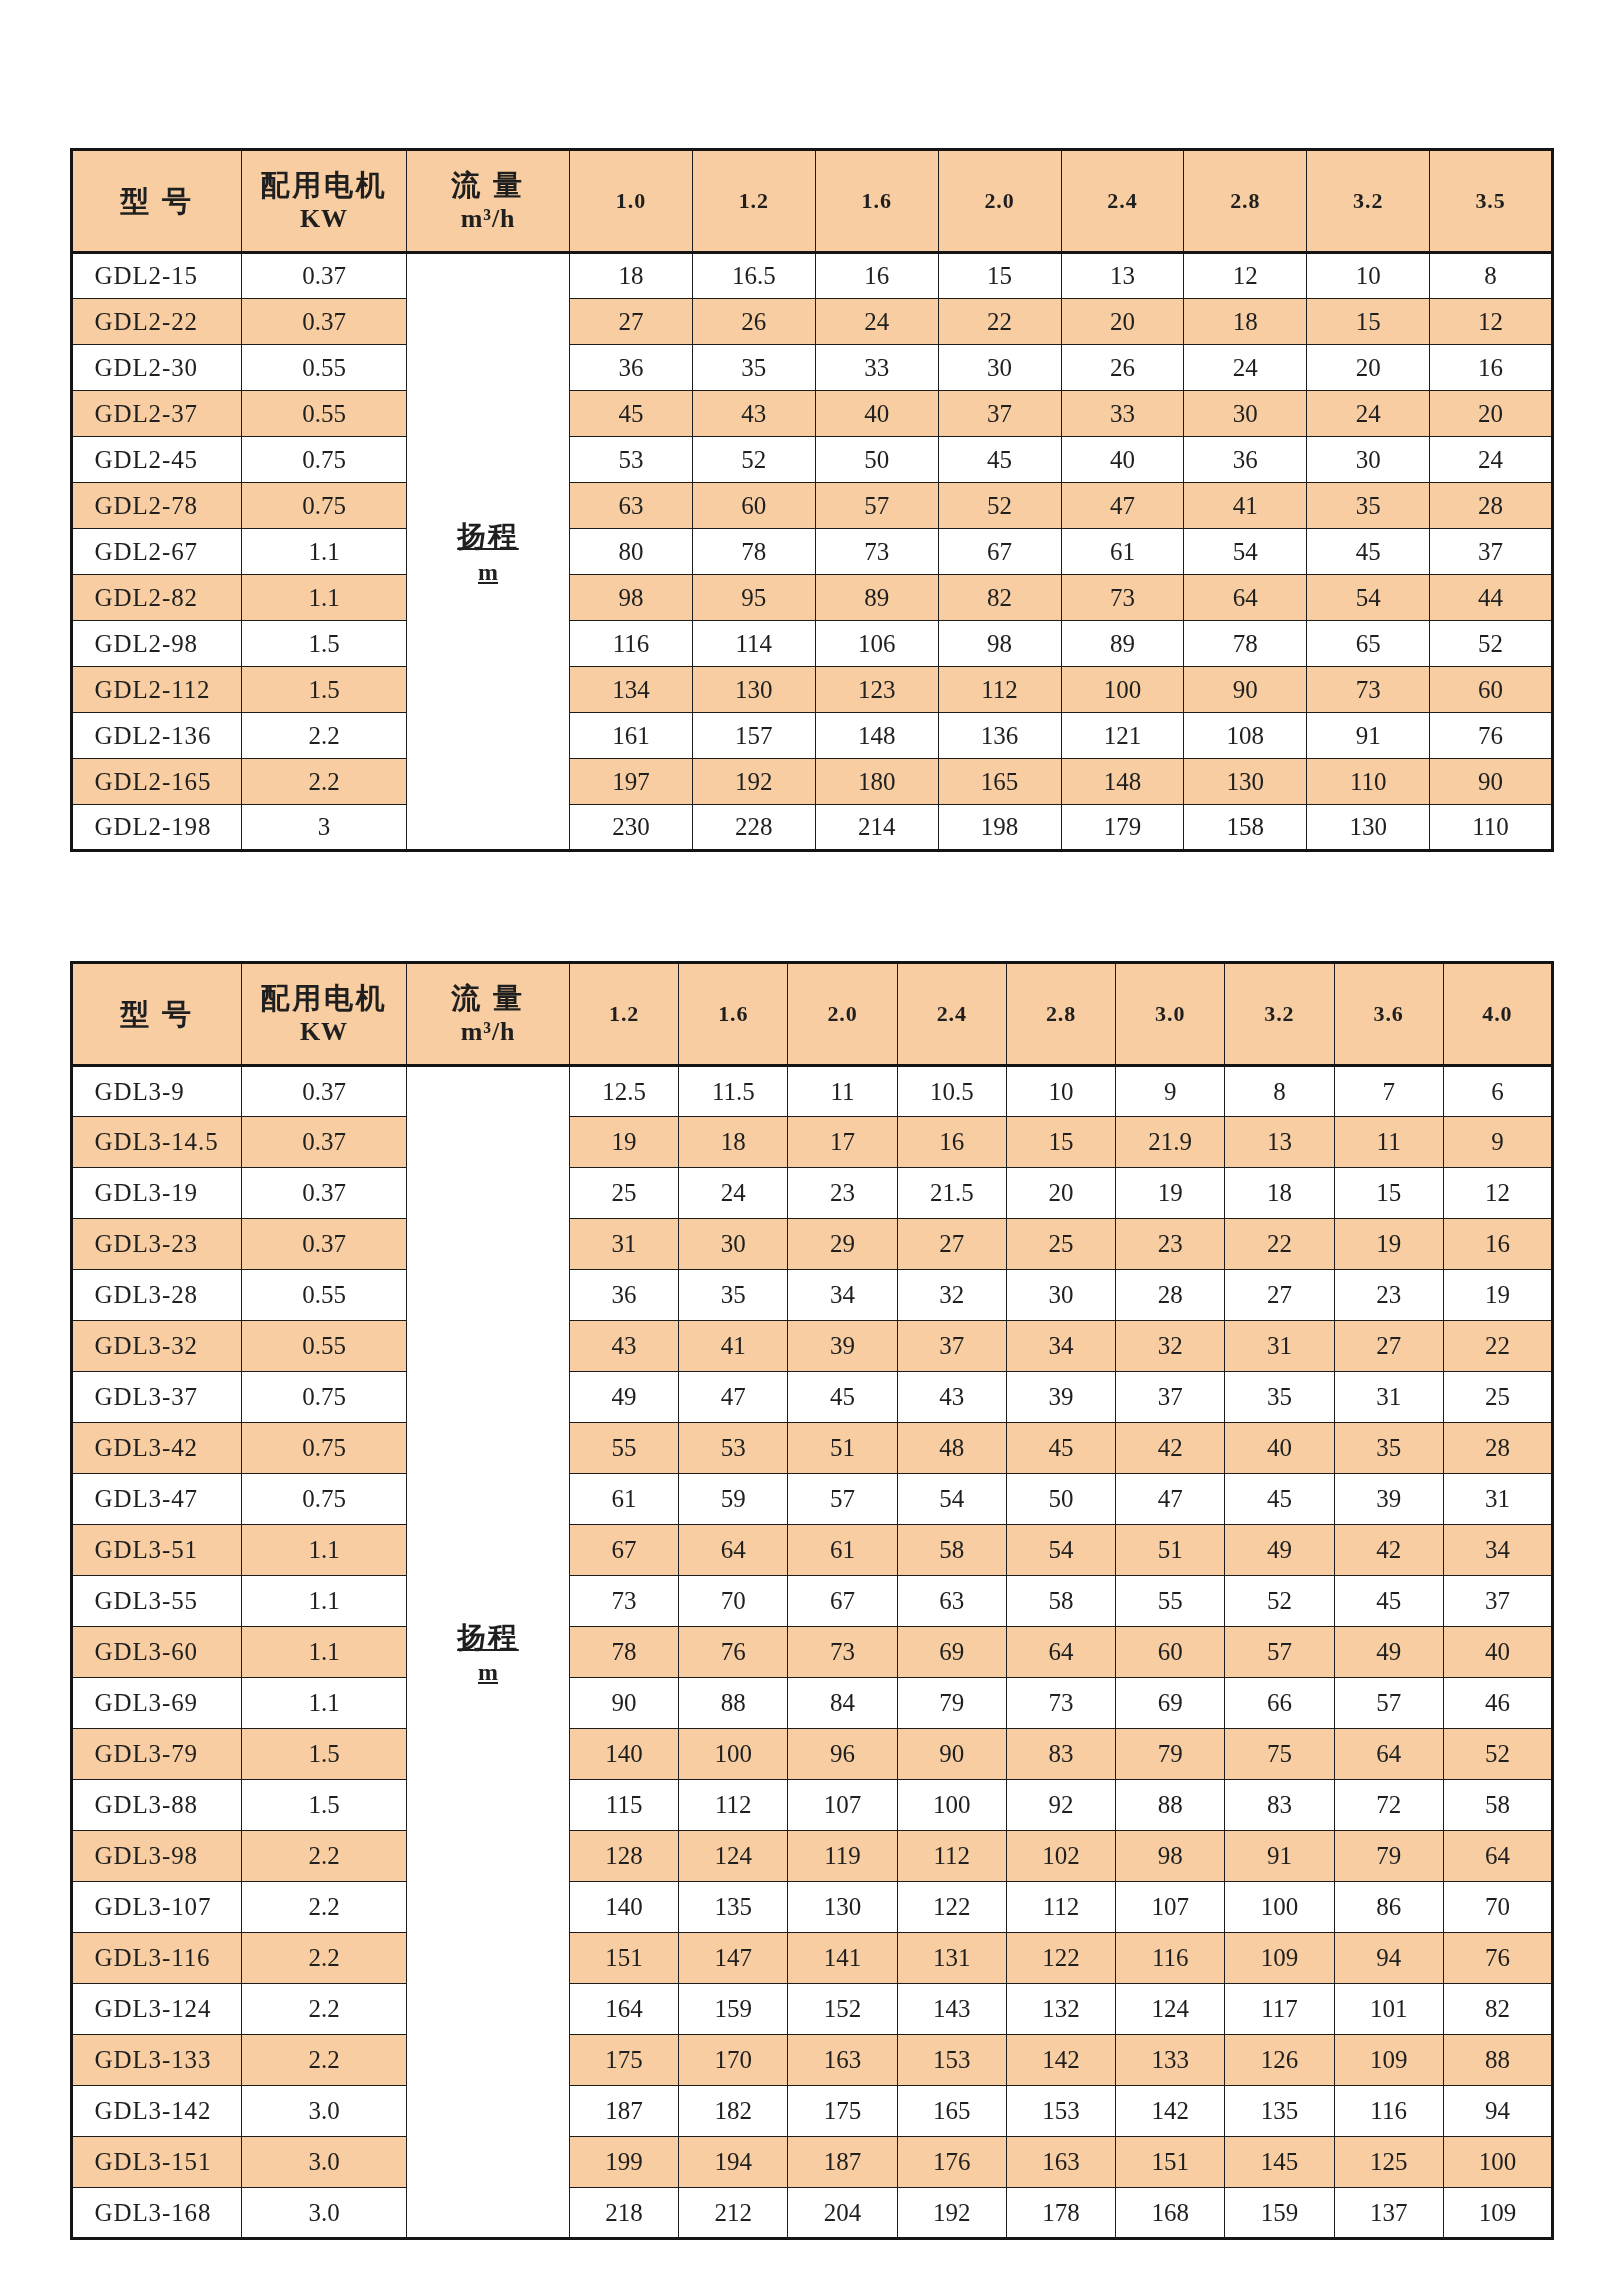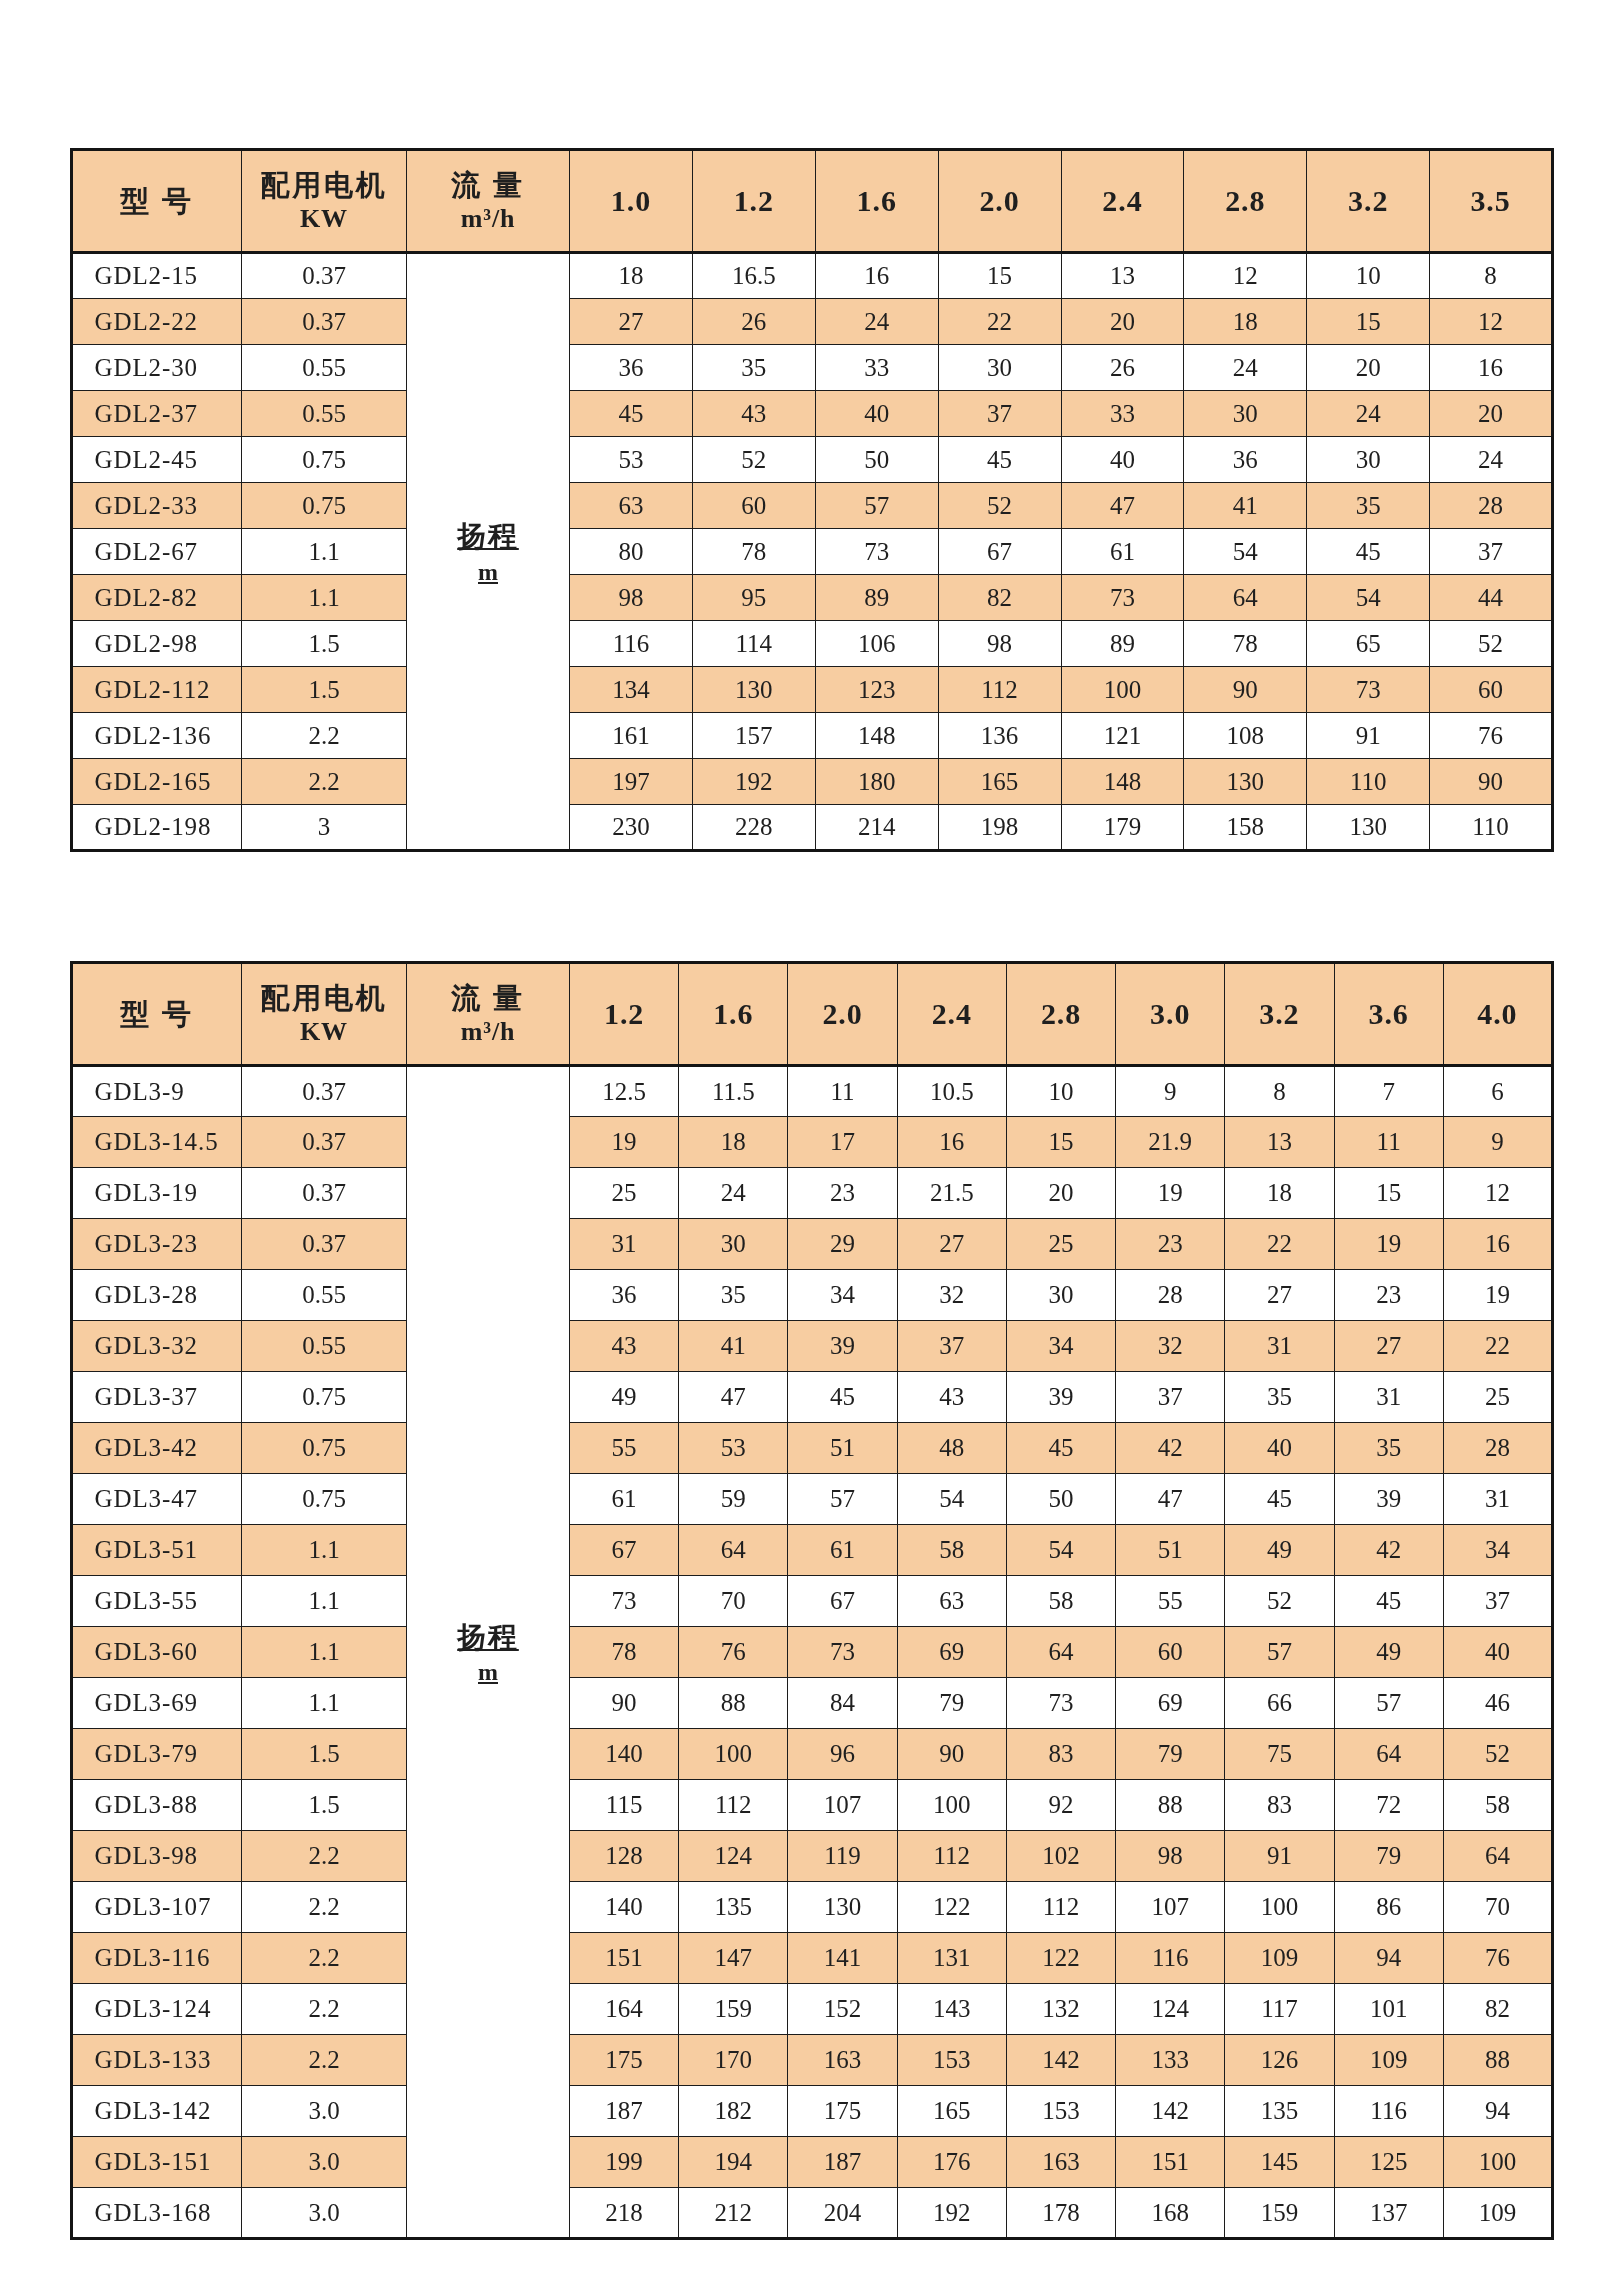--- a/index.html
+++ b/index.html
@@ -34,21 +34,21 @@
     overflow: hidden;
   }
   .pump thead th {
     background: #f7cda1;
     height: 100px;
     font-weight: bold;
     border-bottom: 3.6px solid #141414;
   }
   .ch { font-size: 29px; letter-spacing: 2.7px; line-height: 1.25; }
   .ch .sub { font-size: 26px; letter-spacing: 0.9px; text-align: center; }
-  .num-h { font-size: 30px; font-weight: normal; letter-spacing: 0.9px; }
+  .num-h { font-size: 22px; font-weight: normal; letter-spacing: 0.9px; }
 
   #table-0 tbody tr { height: 46px; }
   #table-1 tbody tr { height: 51px; }
   .pump tbody td { font-size: 25px; background: #ffffff; }
   .pump tbody tr.shaded td { background: #f7cda1; }
   .pump td.model {
     text-align: left;
     padding-left: 21.5px;
     letter-spacing: 0.9px;
   }
@@ -151,21 +151,21 @@
           <td>53</td>
           <td>52</td>
           <td>50</td>
           <td>45</td>
           <td>40</td>
           <td>36</td>
           <td>30</td>
           <td>24</td>
         </tr>
         <tr class="shaded">
-          <td class="model">GDL2-33</td>
+          <td class="model">GDL2-78</td>
           <td>0.75</td>
           <td>63</td>
           <td>60</td>
           <td>57</td>
           <td>52</td>
           <td>47</td>
           <td>41</td>
           <td>35</td>
           <td>28</td>
         </tr>

